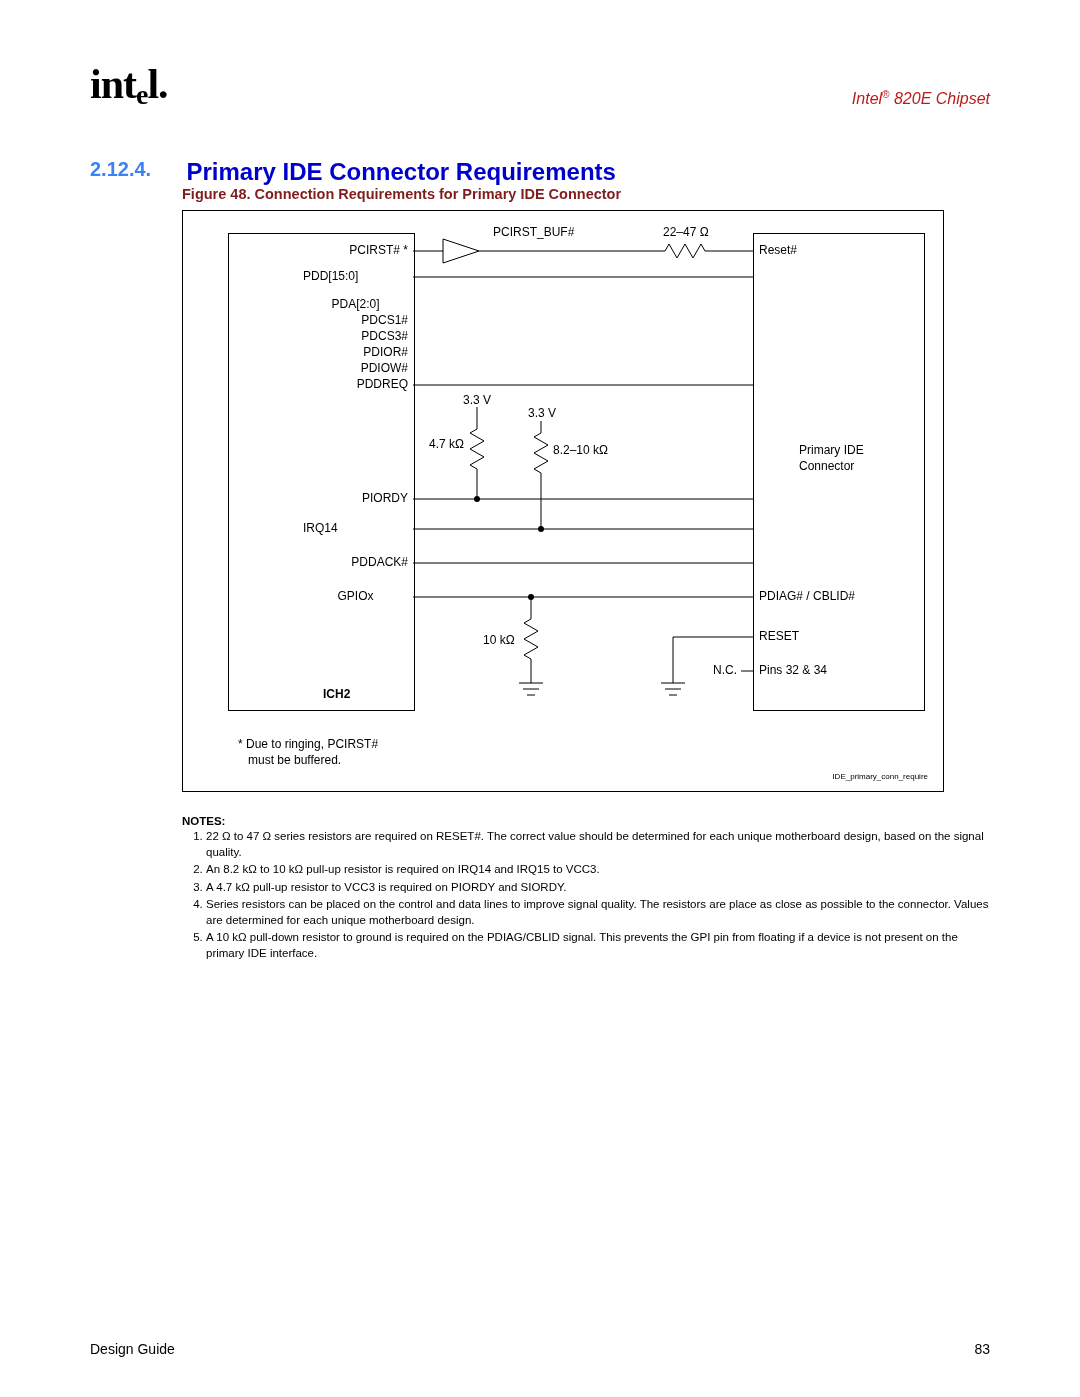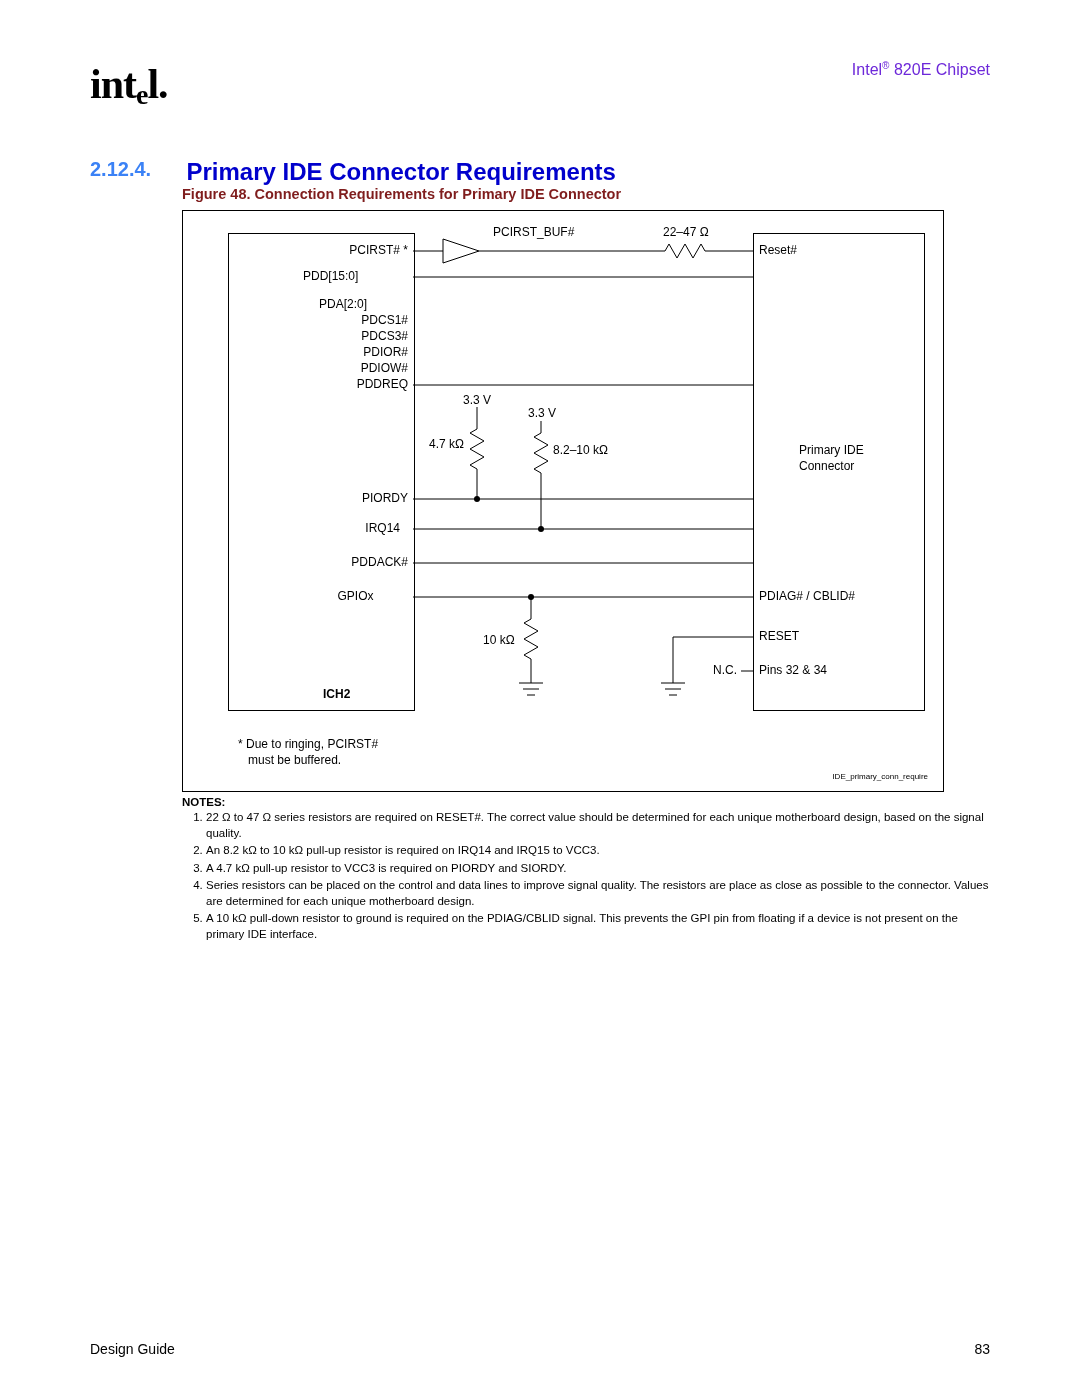--- a/index.html
+++ b/index.html
@@ -6,39 +6,40 @@
   font-family: Arial, Helvetica, sans-serif;
   margin: 0;
   padding: 60px 90px;
   width: 900px;
   color: #000;
   background: #fff;
 }
 .header-row {
   display: flex;
   justify-content: space-between;
-  align-items: flex-start;
+  align-items: flex-end;
   margin-bottom: 50px;
 }
 .logo {
   font-family: "Times New Roman", serif;
   font-size: 42px;
   font-weight: bold;
   letter-spacing: -1px;
 }
 .logo sub {
   font-size: 28px;
   vertical-align: baseline;
   position: relative;
   bottom: -6px;
 }
 .doc-title {
+  font-style: italic;
   font-family: Arial, sans-serif;
   font-size: 16px;
-  color: #6d28d9;
+  color: #b91c1c;
 }
 .sup {
   font-size: 10px;
   vertical-align: super;
 }
 .section-num {
   font-size: 20px;
   font-weight: bold;
   color: #3b82f6;
   display: inline-block;
@@ -73,21 +74,21 @@
   border: 1px solid #000;
   left: 45px; top: 22px; width: 185px; height: 476px;
 }
 .conn-box {
   position: absolute;
   border: 1px solid #000;
   left: 570px; top: 22px; width: 170px; height: 476px;
 }
 .notes-block {
   margin-left: 92px;
-  margin-top: 4px;
+  margin-top: 23px;
   font-size: 11.5px;
 }
 .notes-heading { font-weight: bold; }
 .notes-block ol { margin: 2px 0 0 0; padding-left: 24px; }
 .notes-block li { margin-bottom: 2px; line-height: 1.35; }
 .footer {
   display: flex;
   justify-content: space-between;
   font-size: 14px;
   position: absolute;
@@ -114,28 +115,28 @@
 </div>
 
 <div class="figure-caption">Figure 48. Connection Requirements for Primary IDE Connector</div>
 
 <div class="diagram-box">
   <div class="ich2-box"></div>
   <div class="conn-box"></div>
 
   <div class="d-label" style="left:120px;top:32px;text-align:right;width:105px">PCIRST# *</div>
   <div class="d-label" style="left:120px;top:58px;width:105px">PDD[15:0]</div>
-  <div class="d-label" style="left:136px;top:86px;text-align:left;width:105px">PDA[2:0]</div>
+  <div class="d-label" style="left:120px;top:86px;text-align:center;width:105px">PDA[2:0]</div>
   <div class="d-label" style="left:120px;top:102px;text-align:right;width:105px">PDCS1#</div>
   <div class="d-label" style="left:120px;top:118px;text-align:right;width:105px">PDCS3#</div>
   <div class="d-label" style="left:120px;top:134px;text-align:right;width:105px">PDIOR#</div>
   <div class="d-label" style="left:120px;top:150px;text-align:right;width:105px">PDIOW#</div>
   <div class="d-label" style="left:120px;top:166px;text-align:right;width:105px">PDDREQ</div>
   <div class="d-label" style="left:120px;top:280px;text-align:right;width:105px">PIORDY</div>
-  <div class="d-label" style="left:112px;top:310px;text-align:right;width:105px">IRQ14</div>
+  <div class="d-label" style="left:120px;top:310px;width:105px">IRQ14</div>
   <div class="d-label" style="left:120px;top:344px;text-align:right;width:105px">PDDACK#</div>
   <div class="d-label" style="left:120px;top:378px;text-align:center;width:105px">GPIOx</div>
   <div class="d-label" style="left:140px;top:476px;font-weight:bold">ICH2</div>
 
   <div class="d-label" style="left:576px;top:32px">Reset#</div>
   <div class="d-label" style="left:616px;top:232px">Primary IDE</div>
   <div class="d-label" style="left:616px;top:248px">Connector</div>
   <div class="d-label" style="left:576px;top:378px">PDIAG# / CBLID#</div>
   <div class="d-label" style="left:576px;top:418px">RESET</div>
   <div class="d-label" style="left:576px;top:452px">Pins 32 &amp; 34</div>

